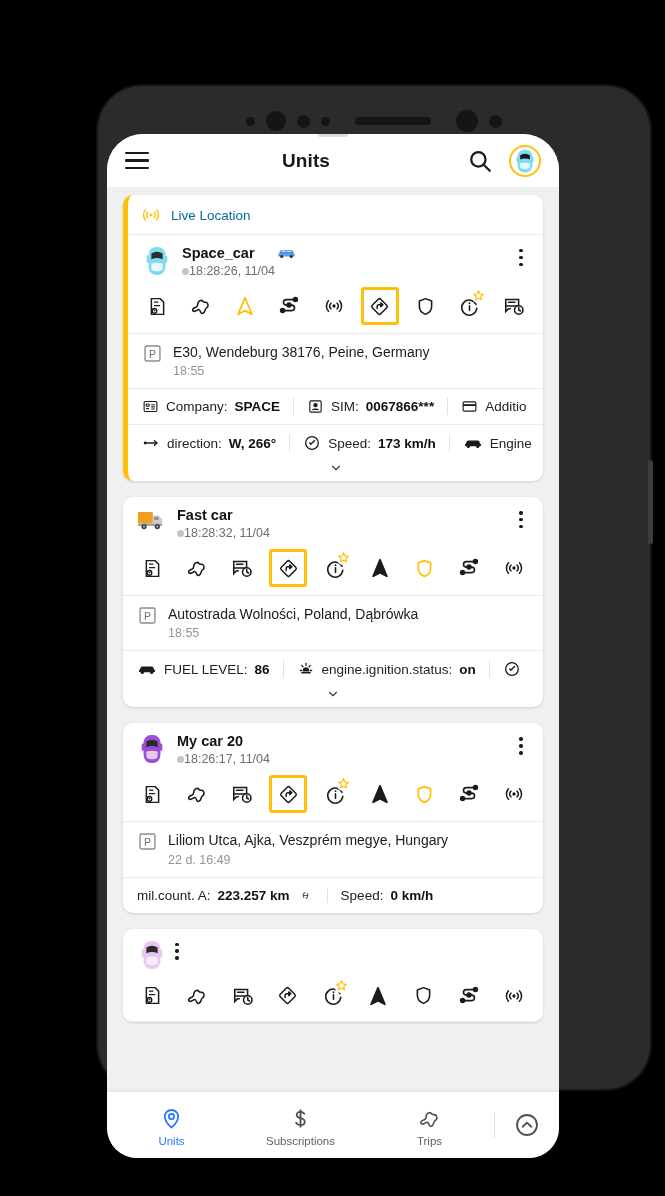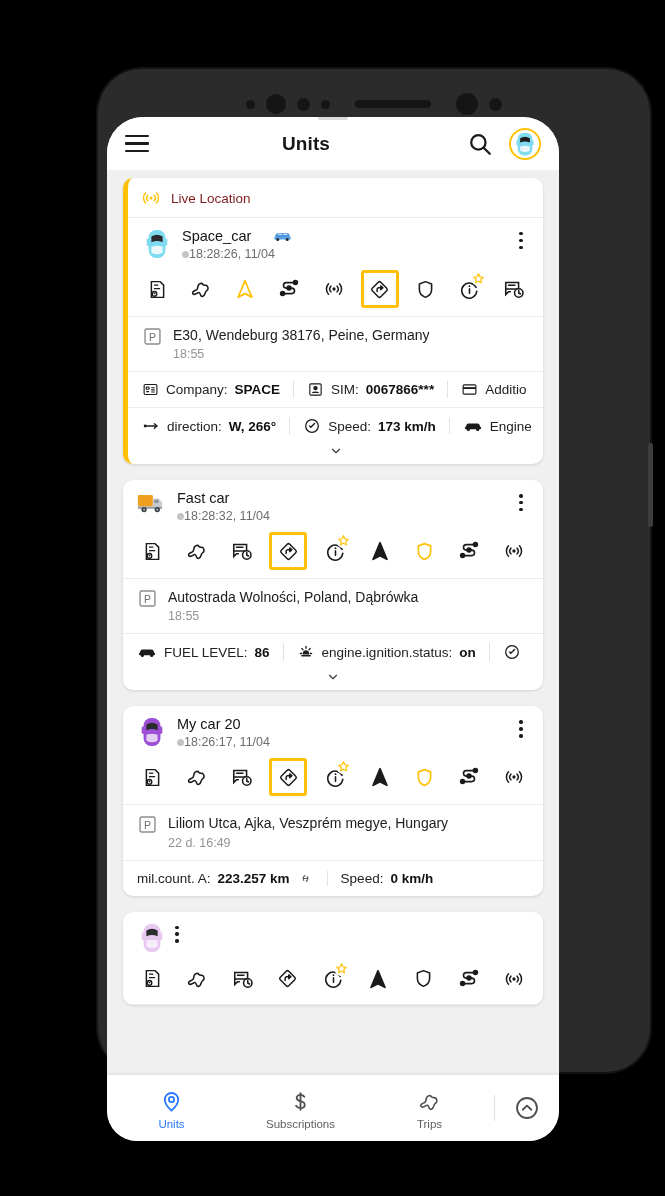--- a/index.html
+++ b/index.html
@@ -6,21 +6,21 @@
   html, body {
     width: 665px; height: 1196px;
     background: #000;
     font-family: "Liberation Sans", sans-serif;
     overflow: hidden;
   }
 
   
   #phone-frame {
     position: absolute;
-    left: 98px; top: 69px;
+    left: 98px; top: 86px;
     width: 552px; height: 1003px;
     background: #2b2b2b;
     border-radius: 44px;
     box-shadow: 0 0 0 2px #131313;
   }
   #phone-side-button {
     position: absolute;
     right: -3px; top: 374px;
     width: 5px; height: 84px;
     background: #3d3d3d;
@@ -92,30 +92,30 @@
     box-shadow: 0 1px 3px rgba(0,0,0,.13);
     overflow: hidden;
   }
   .unit-card.accented { border-left: 5px solid #ffc107; }
 
   .live-row {
     display: flex; align-items: center; gap: 11px;
     padding: 11px 14px 10px 14px;
     border-bottom: 1px solid #ececec;
   }
-  .live-label { font-size: 13.5px; color: #7f1d1d; }
+  .live-label { font-size: 13.5px; color: #0369a1; }
 
   .unit-head {
     display: flex; align-items: flex-start;
     padding: 10px 12px 4px 14px;
   }
   .unit-emoji { width: 30px; height: 30px; flex-shrink: 0; margin-top: 1px; }
   .unit-head-text { flex: 1; margin-left: 10px; }
   .unit-name {
-    font-size: 14.5px; font-weight: normal; color: #141414;
+    font-size: 14.5px; font-weight: bold; color: #141414;
     display: flex; align-items: center; gap: 22px;
   }
   .unit-name-emoji { width: 17px; height: 14px; }
   .unit-time { font-size: 12.5px; color: #6d6d6d; margin-top: 3px;
     display: flex; align-items: center; }
   .status-dot { width: 7px; height: 7px; border-radius: 50%; background: #c4c4c4; display:inline-block; }
   .kebab { width: 20px; display: flex; flex-direction: column; align-items: center;
     gap: 3.5px; padding-top: 4px; cursor: pointer; }
   .kebab i { width: 3.4px; height: 3.4px; border-radius: 50%; background: #1c1c1c; display:block; }
 

